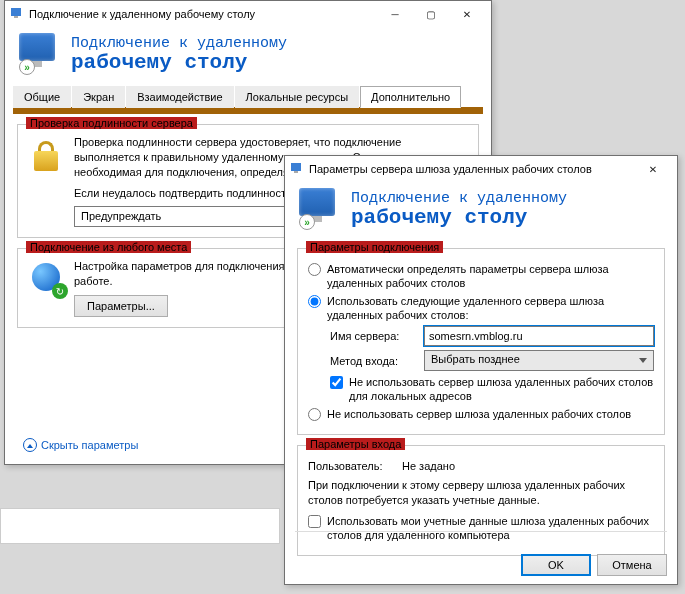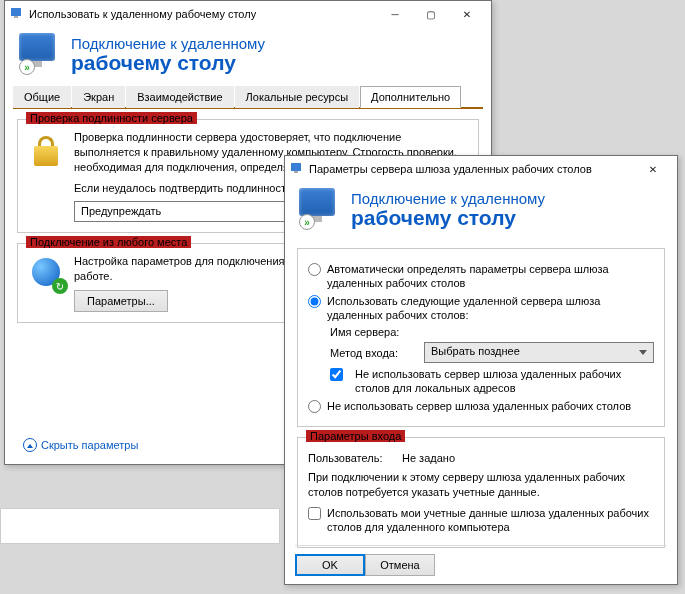--- a/index.html
+++ b/index.html
@@ -12,25 +12,25 @@
 .titlebar .tb-title { flex: 1; font-size: 11px; color: #000; }
 .titlebar .tb-btns { display: flex; }
 .titlebar .tb-btn { width: 36px; height: 20px; display: flex; align-items: center; justify-content: center; font-size: 10px; color: #222; }
 
 .banner { background: #fff; padding: 6px 14px 10px; display: flex; align-items: center; }
 .banner-icon { width: 42px; height: 42px; position: relative; margin-right: 10px; flex-shrink: 0; }
 .banner-icon .monitor { position: absolute; left: 0; top: 0; width: 36px; height: 28px; background: linear-gradient(#3a7fd5,#2060b0); border-radius: 3px; box-shadow: inset 0 0 4px rgba(255,255,255,0.4); }
 .banner-icon .monitor::after { content:""; position:absolute; left:13px; top:28px; width:10px; height:6px; background:#bbb; }
 .banner-icon .badge { position:absolute; left:0; bottom:0; width:16px; height:16px; border-radius:50%; background:#fff; border:1px solid #999; display:flex; align-items:center; justify-content:center; }
 .banner-icon .badge::before { content:"»"; color:#2da52d; font-size:10px; font-weight:bold; }
-.banner-text { display:flex; flex-direction:column; }
+.banner-text { display:flex; flex-direction:column;font-family:Liberation Mono, monospace; }
 .banner-line1 { font-size: 15px; color: #0a5bc4; }
 .banner-line2 { font-size: 21px; font-weight: bold; color: #0a5bc4; line-height: 1; }
 
-.tabstrip { display:flex; border-bottom: 2px solid #a16207; margin: 0 8px; position: relative; }
+.tabstrip { display:flex; border-bottom: 7px solid #a16207; margin: 0 8px; position: relative; }
 .tab { padding: 4px 10px; border: 1px solid transparent; border-bottom: none; position: relative; bottom: -1px; background:#ececec; margin-right:1px; cursor:default;}
 .tab.active { background:#fff; border-color:#aaa; border-bottom:1px solid #fff; }
 
 .body-area { padding: 10px 12px; }
 
 .groupbox { border: 1px solid #c8c8c8; margin-bottom: 10px; padding: 10px 10px 10px 10px; position: relative; }
 .groupbox > .legend { position: absolute; top: -8px; left: 8px; background:#b91c1c; padding: 0 4px; font-size: 11px; }
 
 .auth-row { display:flex; }
 .auth-icon { width: 38px; height: 38px; flex-shrink:0; margin-right:8px; margin-top:2px; position:relative; }
@@ -49,21 +49,21 @@
 .btn { display:inline-block; min-width: 70px; height: 22px; border:1px solid #adadad; background: linear-gradient(#efefef,#e1e1e1); padding: 0 12px; font-size:11px; line-height:20px; text-align:center; }
 .btn.primary { border-color:#0078d7; box-shadow:0 0 0 1px #0078d7 inset; }
 
 .link { color:#0a5bc4; cursor:pointer; }
 .link .arrow-up { display:inline-block; margin-right:4px; width:14px; height:14px; border:1px solid #0a5bc4; border-radius:50%; position:relative; }
 .link .arrow-up::before { content:""; position:absolute; left:3px; top:5px; border-left:3px solid transparent; border-right:3px solid transparent; border-bottom:4px solid #0a5bc4; }
 
 .win1 { left:4px; top:0; width:488px; height:465px; }
 .win2 { left:284px; top:155px; width:394px; height:430px; }
 
-.bottom-bar { position:absolute; left:10px; right:10px; bottom:8px; display:flex; justify-content:flex-start; gap:0; padding-top:8px; border-top:1px solid #ddd; }
+.bottom-bar { position:absolute; left:10px; right:10px; bottom:8px; display:flex; justify-content:flex-end; gap:6px; padding-top:22px; border-top:1px solid #ddd; }
 .hide-link { position:absolute; left:18px; bottom:12px; display:flex; align-items:center; font-size:11px; }
 
 .radio-row, .check-row { display:flex; align-items:flex-start; margin:3px 0; }
 .radio-row input, .check-row input { margin-right:6px; margin-top:1px; flex-shrink:0; }
 .radio-row label, .check-row label { flex:1; line-height:1.3; }
 
 .field-row { display:flex; align-items:center; margin:4px 0 4px 22px; }
 .field-row .lbl { width:94px; flex-shrink:0; }
 .field-row .val { flex:1; }
 
@@ -79,21 +79,21 @@
 <div class="bg-strip"></div>
 
 <div class="win win1">
   <div class="titlebar">
     <span class="tb-icon">
       <svg viewBox="0 0 12 12">
           <rect x="0" y="0" width="10" height="8" fill="#3a7fd5"></rect>
           <rect x="3" y="8" width="4" height="2" fill="#aaa"></rect>
         </svg>
     </span>
-    <span class="tb-title">Использовать к удаленному рабочему столу</span>
+    <span class="tb-title">Подключение к удаленному рабочему столу</span>
     <div class="tb-btns">
       <div class="tb-btn">─</div>
       <div class="tb-btn">▢</div>
       <div class="tb-btn close">✕</div>
     </div>
   </div>
 
   <div class="banner">
     <div class="banner-icon">
       <div class="monitor"></div>
@@ -170,41 +170,43 @@
         <div class="badge"></div>
     </div>
     <div class="banner-text">
       <span class="banner-line1">Подключение к удаленному</span>
       <span class="banner-line2">рабочему столу</span>
     </div>
   </div>
 
   <div class="body-area" style="padding:8px 12px 40px;">
     <div class="groupbox">
+      <div class="legend">Параметры подключения</div>
 
       <div class="radio-row">
         <input type="radio" name="gw" style="">
         <label>Автоматически определять параметры сервера шлюза удаленных рабочих столов</label>
       </div>
       <div class="radio-row">
         <input type="radio" name="gw" checked="" style="">
-        <label>Использовать следующие удаленной сервера шлюза удаленных рабочих столов:</label>
+        <label>Использовать следующие удаленного сервера шлюза удаленных рабочих столов:</label>
       </div>
 
       <div class="field-row">
         <span class="lbl">Имя сервера:</span>
+        <span class="val"><input type="text" class="textinput" value="somesrn.vmblog.ru" style=""></span>
       </div>
       <div class="field-row">
         <span class="lbl">Метод входа:</span>
         <span class="val">
             <div class="select-field">Выбрать позднее</div>
           </span>
       </div>
 
-      <div class="check-row" style="margin-left:22px;gap:6px;">
+      <div class="check-row" style="margin-left:22px;">
         <input type="checkbox" checked="" style="">
         <label>Не использовать сервер шлюза удаленных рабочих столов для локальных адресов</label>
       </div>
 
       <div class="radio-row">
         <input type="radio" name="gw" style="">
         <label>Не использовать сервер шлюза удаленных рабочих столов</label>
       </div>
     </div>
 

